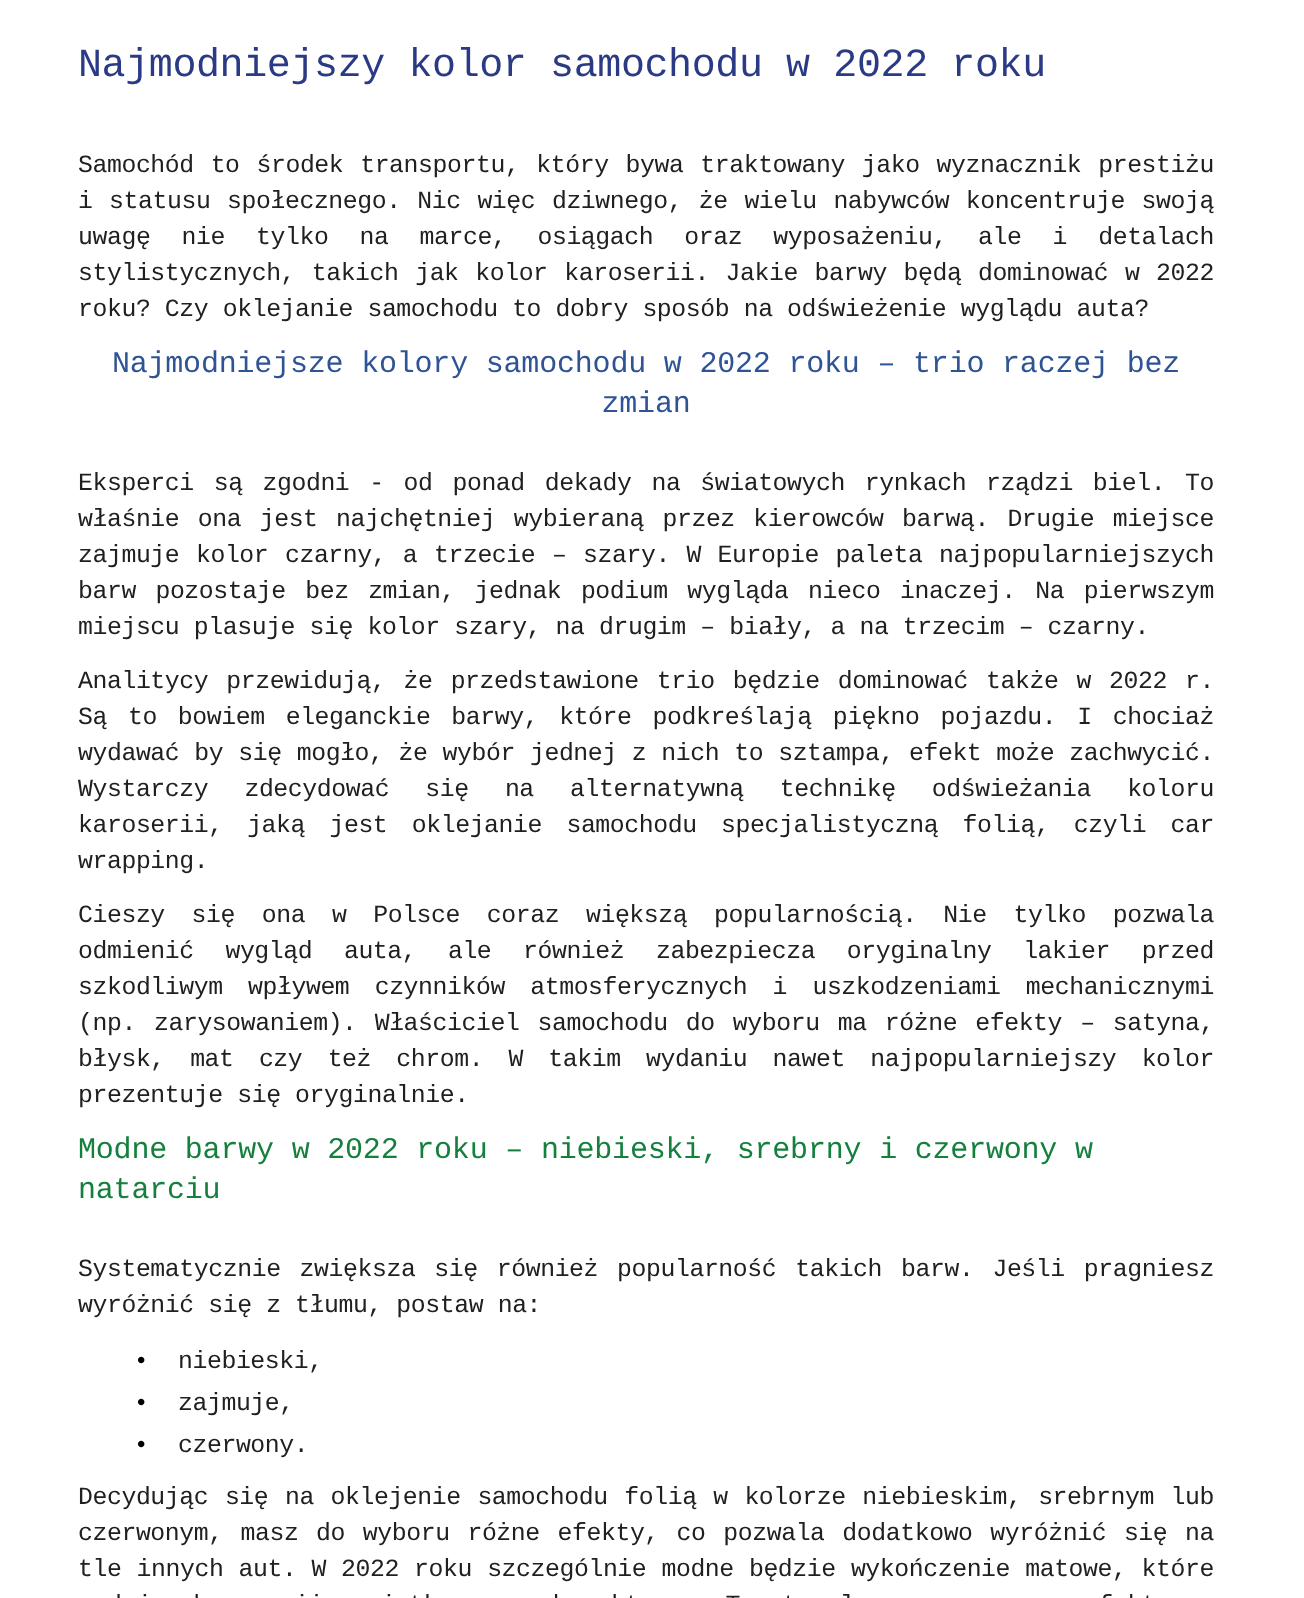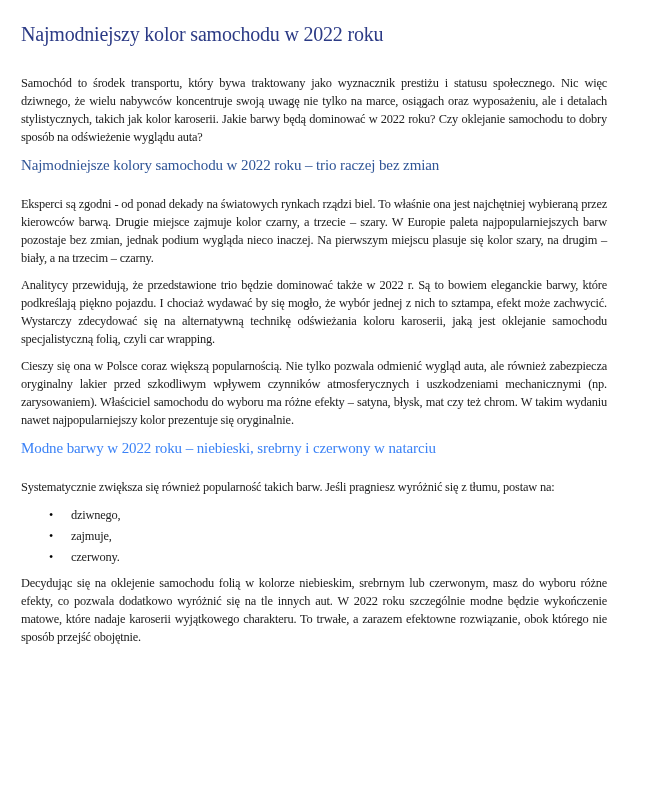--- a/index.html
+++ b/index.html
@@ -6,23 +6,23 @@
     margin: 0;
     padding: 0;
     background: #ffffff;
   }
   .page {
     position: relative;
     width: 652px;
     height: 799px;
     background: #ffffff;
     box-sizing: border-box;
-    padding: 21px 45px 0 21px;
+    padding: 21px 45px 0 39px;
     overflow: hidden;
-    font-family: Liberation Serif, serif;
+    font-family: Liberation Mono, monospace;
     color: #202020;
   }
   .doc-title {
     font-size: 20px;
     font-weight: 400;
     letter-spacing: -0.2px;
     color: #2b3a85;
     margin: 0 0 27px 0;
     line-height: 26px;
   }
@@ -62,36 +62,36 @@
 </style>
 </head>
 <body>
 
 <div class="page" style="background: rgb(255, 255, 255); color: rgb(32, 32, 32);">
 
   <h1 class="doc-title" style="color: rgb(43, 58, 133);">Najmodniejszy kolor samochodu w 2022 roku</h1>
 
   <p class="para">Samochód to środek transportu, który bywa traktowany jako wyznacznik prestiżu i statusu społecznego. Nic więc dziwnego, że wielu nabywców koncentruje swoją uwagę nie tylko na marce, osiągach oraz wyposażeniu, ale i detalach stylistycznych, takich jak kolor karoserii. Jakie barwy będą dominować w 2022 roku? Czy oklejanie samochodu to dobry sposób na odświeżenie wyglądu auta?</p>
 
-  <h2 class="section-heading" style="color: rgb(47, 84, 150);">Najmodniejsze kolory samochodu w 2022 roku – trio raczej bez zmian</h2>
+  <h2 class="section-heading" style="color: rgb(47, 84, 150); text-align: center;">Najmodniejsze kolory samochodu w 2022 roku – trio raczej bez zmian</h2>
 
   <p class="para">Eksperci są zgodni - od ponad dekady na światowych rynkach rządzi biel. To właśnie ona jest najchętniej wybieraną przez kierowców barwą. Drugie miejsce zajmuje kolor czarny, a trzecie – szary. W Europie paleta najpopularniejszych barw pozostaje bez zmian, jednak podium wygląda nieco inaczej. Na pierwszym miejscu plasuje się kolor szary, na drugim – biały, a na trzecim – czarny.</p>
 
   <p class="para">Analitycy przewidują, że przedstawione trio będzie dominować także w 2022 r. Są to bowiem eleganckie barwy, które podkreślają piękno pojazdu. I chociaż wydawać by się mogło, że wybór jednej z nich to sztampa, efekt może zachwycić. Wystarczy zdecydować się na alternatywną technikę odświeżania koloru karoserii, jaką jest oklejanie samochodu specjalistyczną folią, czyli car wrapping.</p>
 
   <p class="para">Cieszy się ona w Polsce coraz większą popularnością. Nie tylko pozwala odmienić wygląd auta, ale również zabezpiecza oryginalny lakier przed szkodliwym wpływem czynników atmosferycznych i uszkodzeniami mechanicznymi (np. zarysowaniem). Właściciel samochodu do wyboru ma różne efekty – satyna, błysk, mat czy też chrom. W takim wydaniu nawet najpopularniejszy kolor prezentuje się oryginalnie.</p>
 
-  <h2 class="section-heading" style="color: #3b82f6;">Modne barwy w 2022 roku – niebieski, srebrny i czerwony w natarciu</h2>
+  <h2 class="section-heading" style="color: #15803d;">Modne barwy w 2022 roku – niebieski, srebrny i czerwony w natarciu</h2>
 
   <p class="para">Systematycznie zwiększa się również popularność takich barw. Jeśli pragniesz wyróżnić się z tłumu, postaw na:</p>
 
   <ul class="bullet-list">
     <li>
       <span class="bullet">•</span>
-      <span>dziwnego,</span>
+      <span>niebieski,</span>
     </li>
     <li>
       <span class="bullet">•</span>
       <span>zajmuje,</span>
     </li>
     <li>
       <span class="bullet">•</span>
       <span>czerwony.</span>
     </li>
   </ul>

